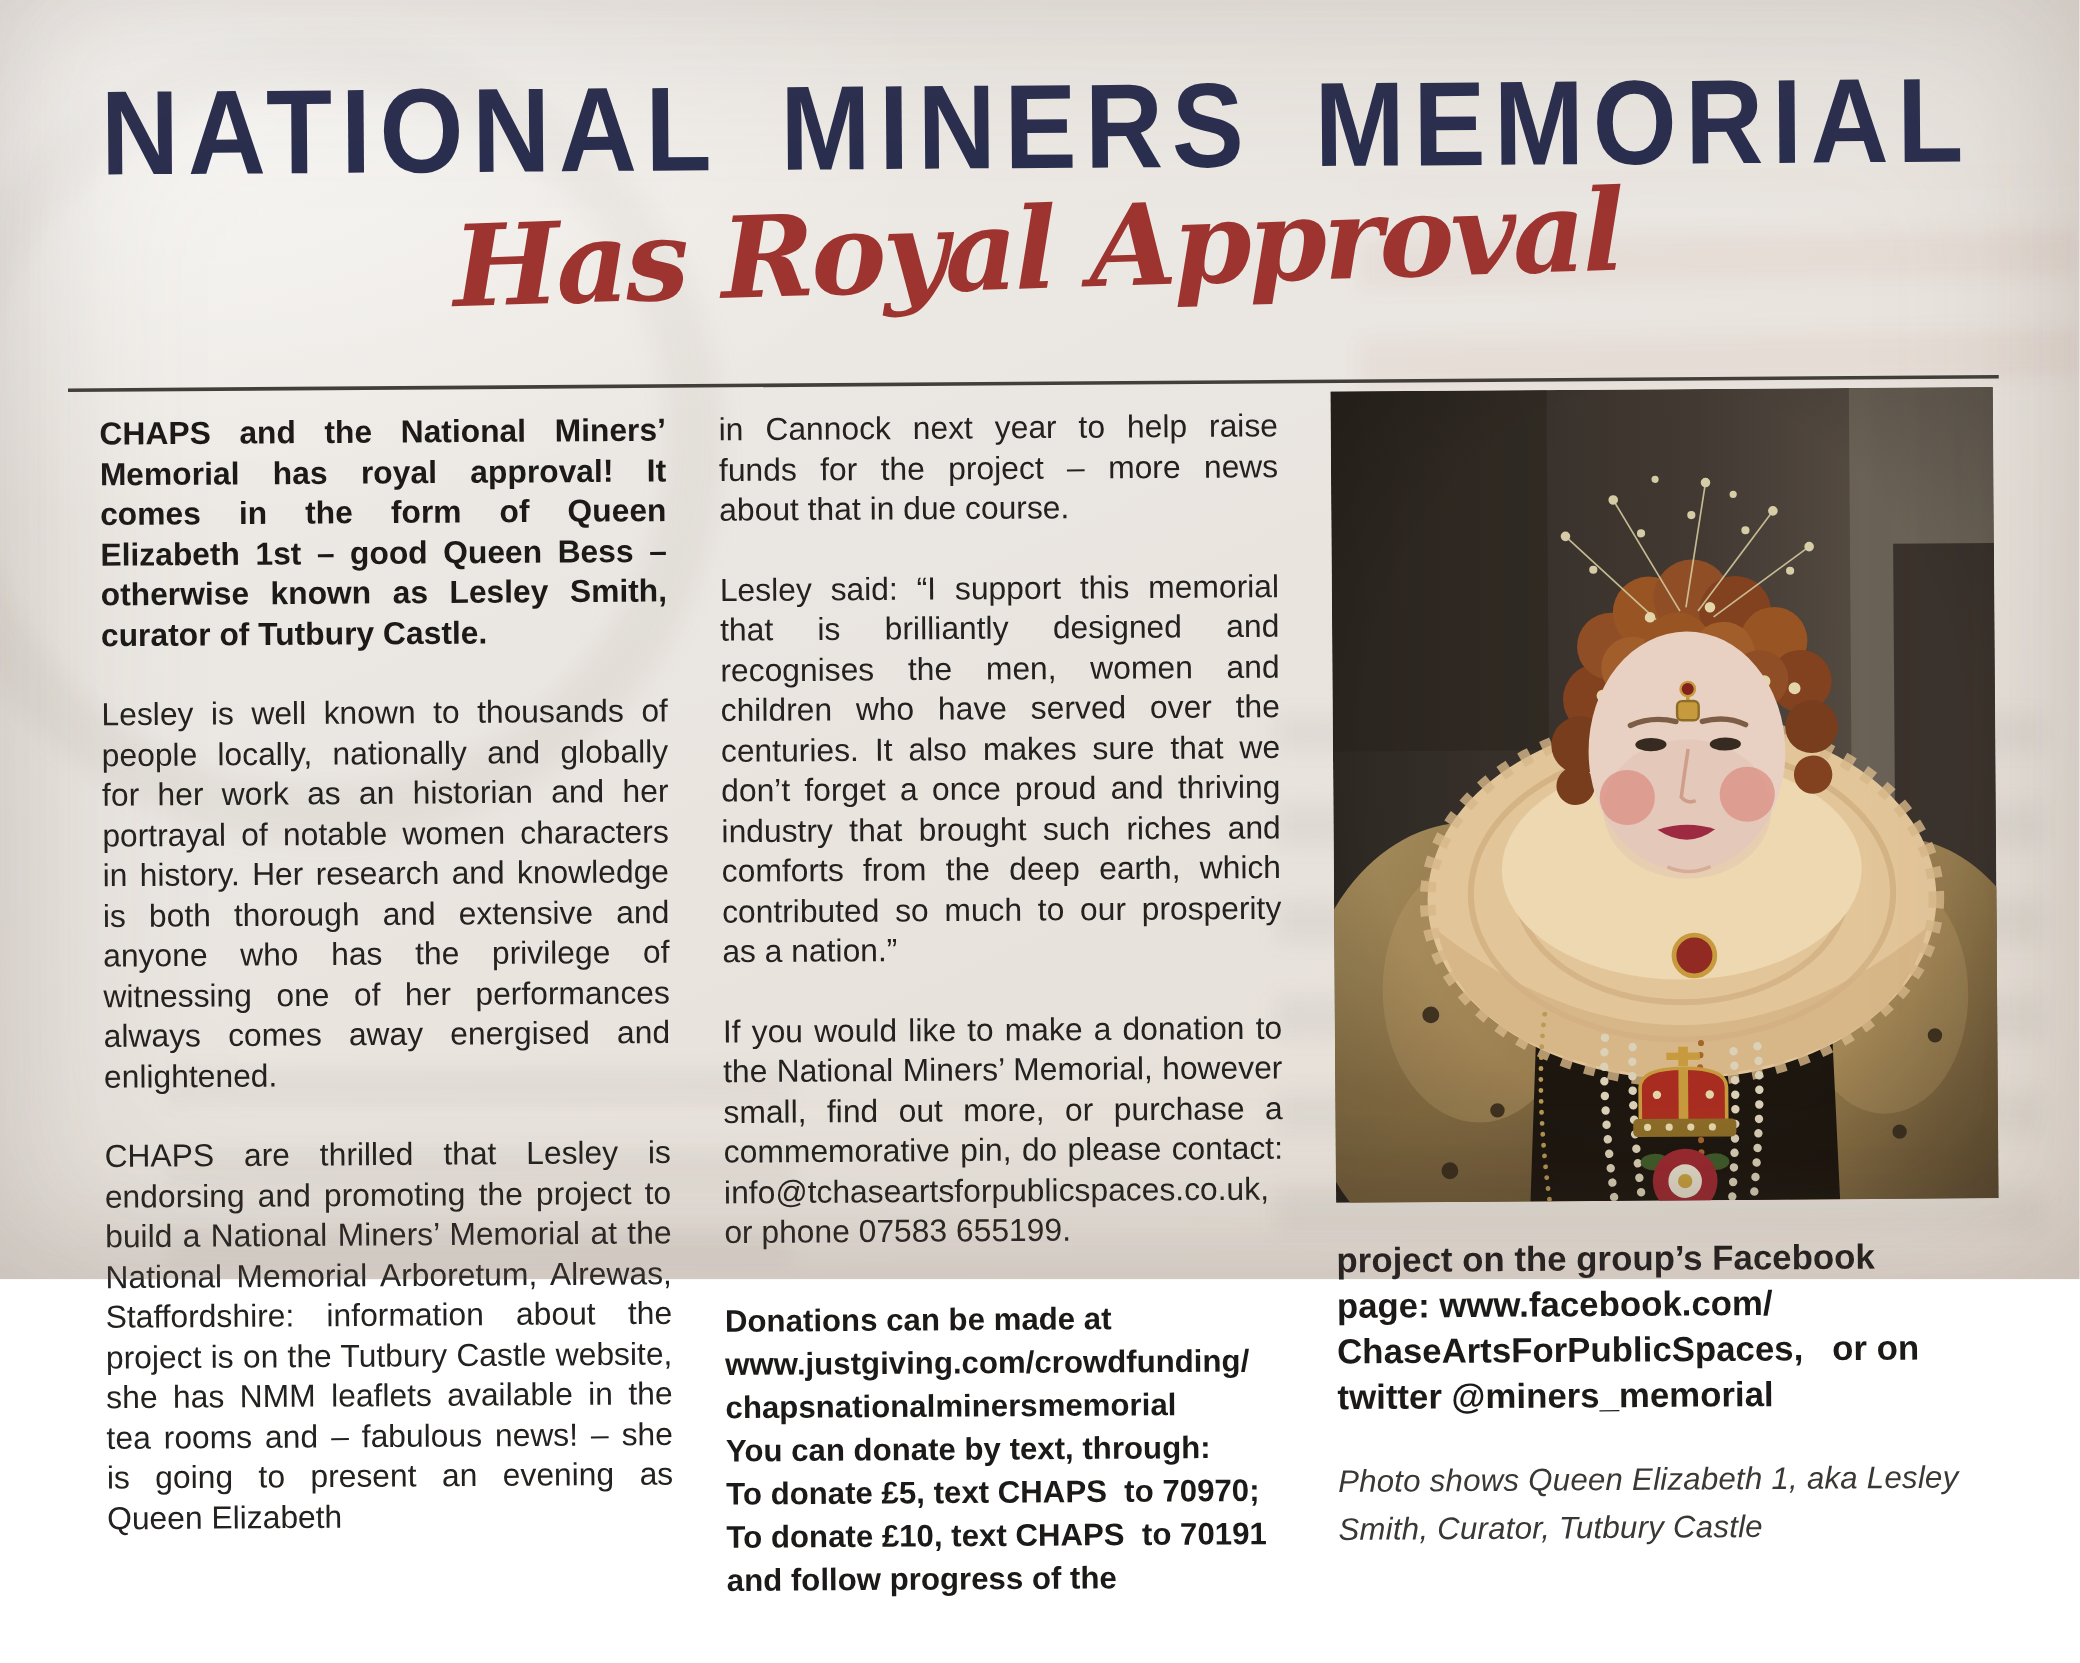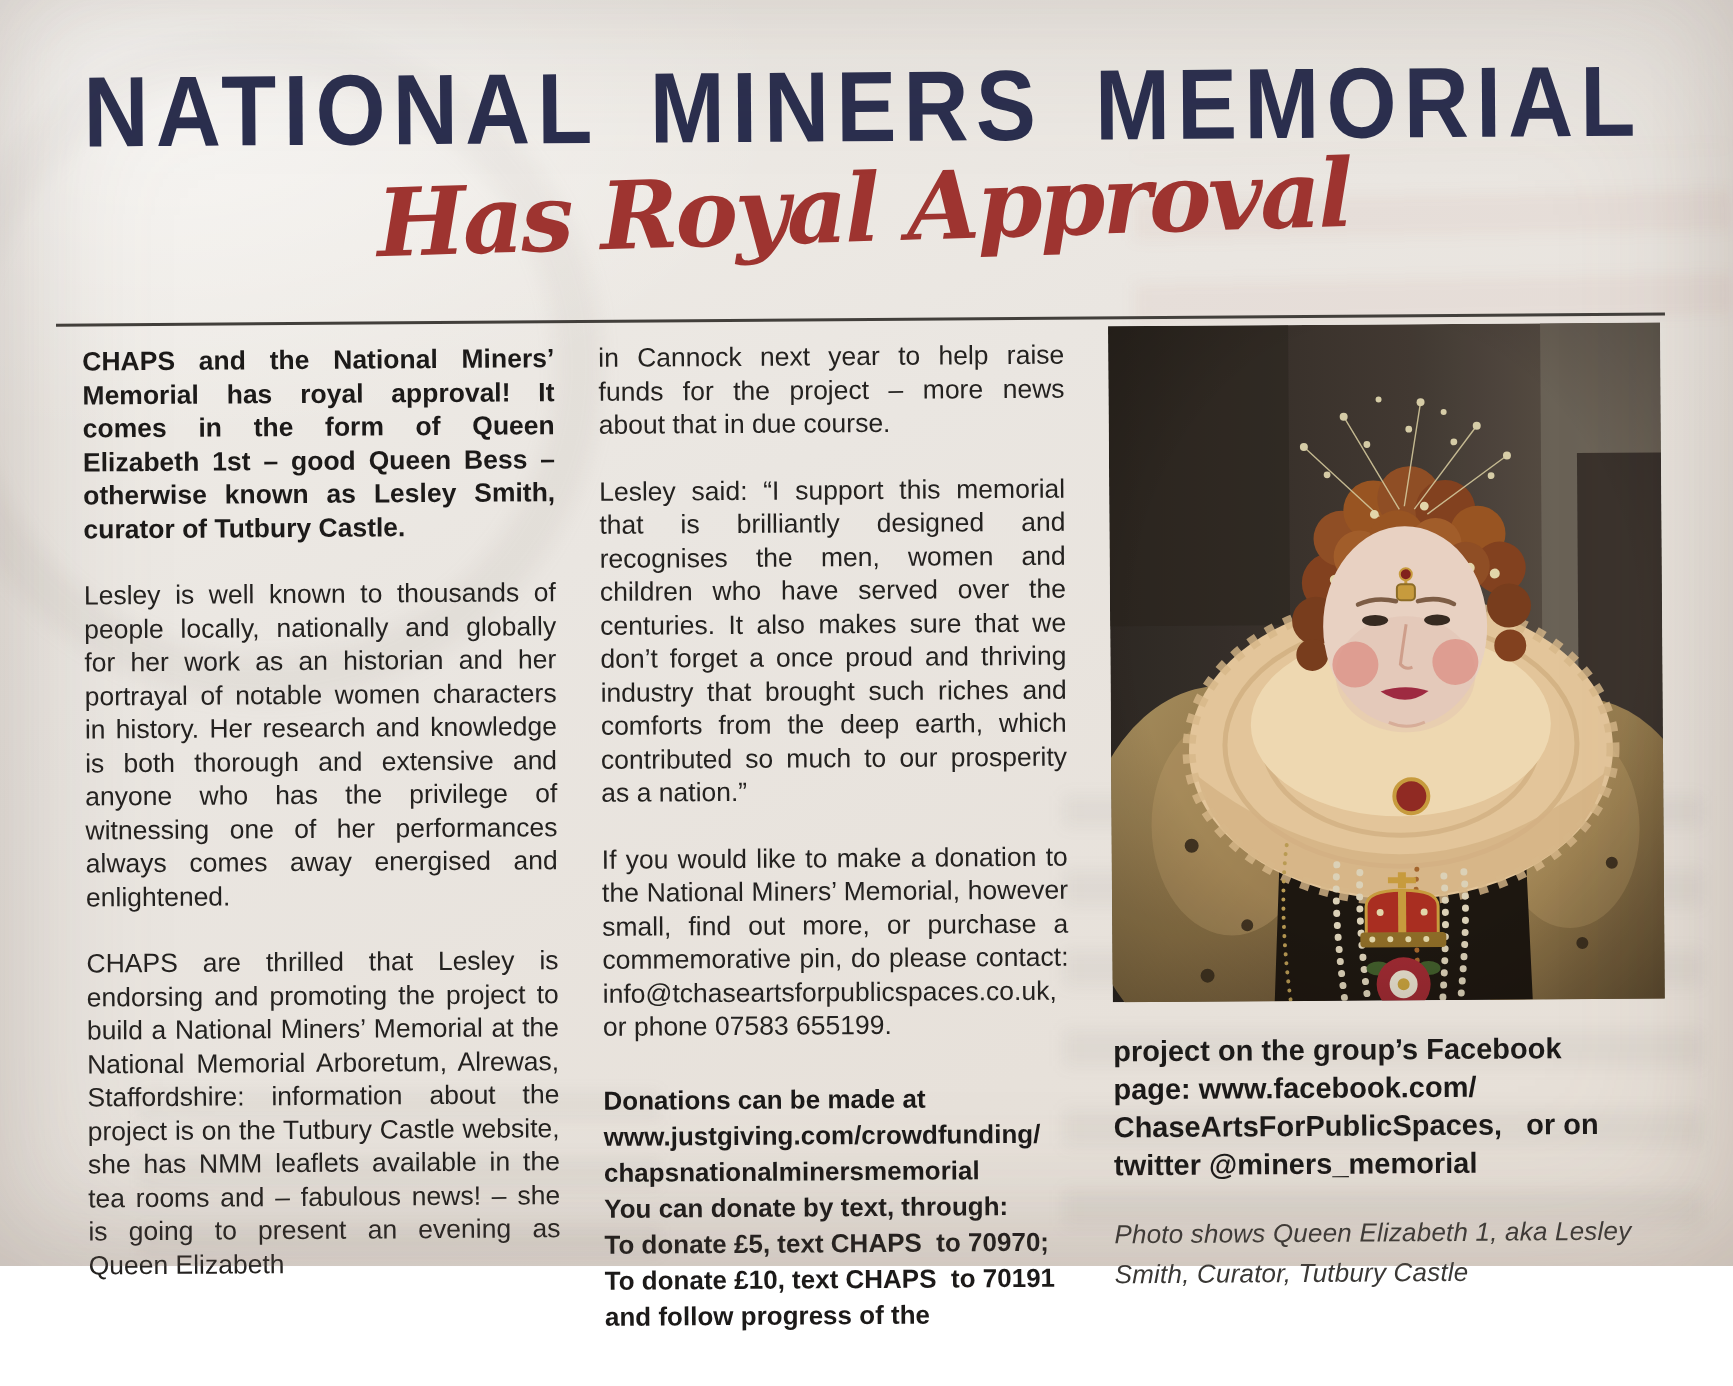--- a/index.html
+++ b/index.html
@@ -1,17 +1,17 @@
 <!DOCTYPE html>
 <html><head>
 <meta charset="utf-8">
 <style>
   html,body{margin:0;padding:0;width:1733px;height:1386px;overflow:hidden;}
   .page{
-    position:relative;width:1733px;height:1266px;
+    position:relative;width:1733px;height:1066px;
     background:linear-gradient(155deg,#f1eee9 0%,#eae6e1 40%,#e7e1da 75%,#e7dfd6 100%);
     font-family:"Liberation Sans",sans-serif;color:#1f1f1f;
   }
   .vignette{position:absolute;inset:0;pointer-events:none;z-index:9;
     box-shadow:inset 0 0 180px rgba(110,95,85,0.20), inset 0 -30px 90px rgba(120,100,90,0.12);}
   .scan{position:absolute;inset:0;transform:rotate(-0.4deg);transform-origin:50% 48%;}
 
   
   .ghost{position:absolute;pointer-events:none;}
   .ghost-circle{left:-70px;top:30px;width:580px;height:580px;border:46px solid rgba(150,140,128,0.09);

